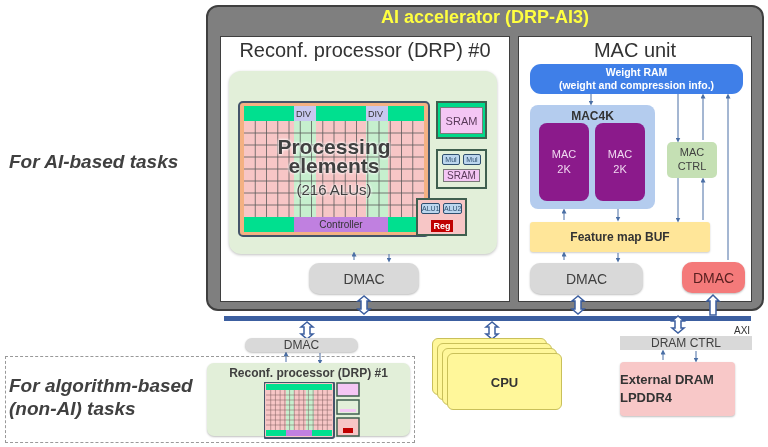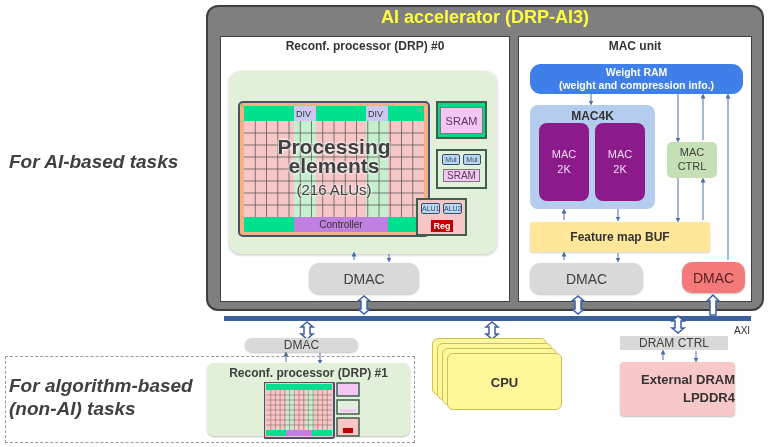--- a/index.html
+++ b/index.html
@@ -10,21 +10,21 @@
   
   .side-label { font-style: italic; font-weight: bold; color: #404040; font-size: 19px; line-height: 23px; }
 
   
   #accel { left: 206px; top: 5px; width: 558px; height: 306px; background: #7f7f7f; border: 2px solid #3f3f3f; border-radius: 12px; }
   #accel-title { left: 206px; top: 7px; width: 558px; text-align: center; color: #ffff40; font-weight: bold; font-size: 18px; }
 
   .panel { background: #ffffff; border: 1px solid #3f3f3f; }
   #drp0 { left: 220px; top: 36px; width: 290px; height: 266px; }
   #mac { left: 518px; top: 36px; width: 234px; height: 266px; }
-  .panel-title { position: absolute; top: 2px; width: 100%; text-align: center; font-weight: bold; color: #333; font-size: 12px; }
+  .panel-title { position: absolute; top: 2px; width: 100%; text-align: center; font-weight: normal; color: #333; font-size: 20px; }
 
   
   #drp0-bg { left: 229px; top: 71px; width: 268px; height: 183px; background: #e2efd9; border-radius: 12px; box-shadow: 0 1px 3px rgba(0,0,0,0.25); }
   #pe-frame { left: 238px; top: 101px; width: 192px; height: 136px; background: #f4b183; border: 2px solid #44546a; border-radius: 5px; }
   #pe-grid { left: 244px; top: 106px; width: 180px; height: 126px; }
   .pe-text { position: absolute; left: 244px; width: 180px; text-align: center; color: #404040; text-shadow: 0 0 3px #fff, 0 0 3px #fff; }
 
   .side-box { position: absolute; border: 2px solid #3f5f4f; }
   #sram-a { left: 436px; top: 101px; width: 51px; height: 38px; background: #00d98a; }
   #sram-a-in { left: 440px; top: 107px; width: 43px; height: 27px; background: #f4c6f4; border:1px solid #7a7a7a; font-size: 11px; color:#5a3a5a; display:flex; align-items:center; justify-content:center; }
@@ -51,22 +51,22 @@
   #axi-label { left: 734px; top: 325px; font-size: 10px; color: #333; }
 
   
   #algo-box { left: 5px; top: 356px; width: 410px; height: 87px; border: 1px dashed #999; }
   #drp1-bg { left: 207px; top: 363px; width: 203px; height: 73px; background: #e2efd9; border-radius: 7px; box-shadow: 0 1px 2px rgba(0,0,0,0.25); }
   #drp1-title { left: 207px; top: 366px; width: 203px; text-align:center; font-weight: bold; font-size: 12px; color: #404040; }
 
   .cpu-card { position:absolute; width:115px; height:57px; background:#fff79a; border:1px solid #c9c05a; border-radius:6px; }
   #cpu-label { left: 436px; top: 375px; width: 123px; text-align:center; font-weight:bold; font-size: 13px; color:#333; }
 
-  #dram-ctrl { left: 620px; top: 336px; width: 108px; height: 14px; background: #d9d9d9; color:#404040; font-size: 12px; text-align:center; line-height: 14px; }
-  #ext-dram { left: 620px; top: 362px; width: 115px; height: 54px; background: #f8c8c8; border-radius: 4px; font-weight:bold; font-size: 13px; color: #333; text-align:right; line-height: 18px; padding-top: 9px; box-shadow: 0 1px 2px rgba(0,0,0,0.25); }
+  #dram-ctrl { left: 620px; top: 336px; width: 132px; height: 14px; background: #d9d9d9; color:#404040; font-size: 12px; text-align:center; line-height: 14px; }
+  #ext-dram { left: 620px; top: 362px; width: 115px; height: 54px; background: #f8c8c8; border-radius: 4px; font-weight:bold; font-size: 13px; color: #333; text-align:left; line-height: 18px; padding-top: 9px; box-shadow: 0 1px 2px rgba(0,0,0,0.25); }
 </style>
 </head>
 <body>
 
 <div class="abs side-label" style="left:9px;top:150px;">For AI-based tasks</div>
 
 <div class="abs" id="accel"></div>
 <div class="abs" id="accel-title">AI accelerator (DRP-AI3)</div>
 
 <div class="abs panel" id="drp0">

